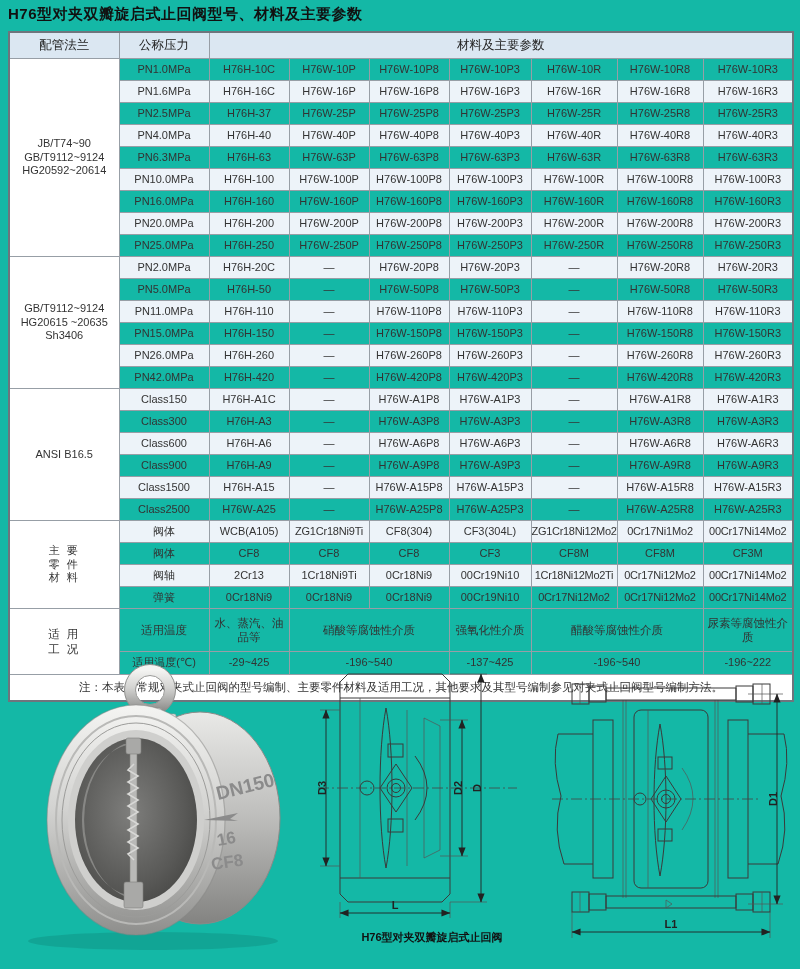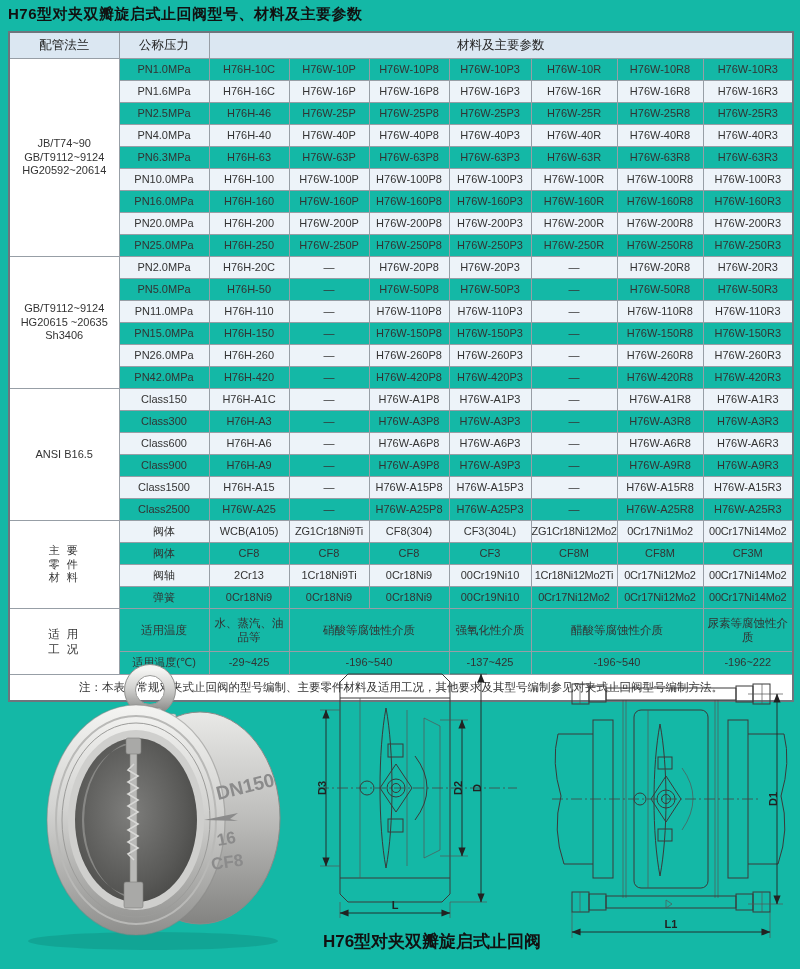--- a/index.html
+++ b/index.html
@@ -19,21 +19,21 @@
   td.part-cell { font-size:11.5px; }
   td.tight  { font-size:10px; letter-spacing:-0.2px;margin-left:35px; }
   td.tighter{ font-size:8.5px; letter-spacing:-0.3px; }
   tr.media-row td { height:40px; font-size:11.5px; }
   tr.temp-row td { height:20px; font-size:11px;text-align:center; }
   tr.note-row td { height:23px; font-size:11.5px; color:#333; text-align:center; background:#fff; }
 
   .figures { position:absolute; left:0; top:654px; width:800px; height:315px; }
   .fig { position:absolute; }
   .fig-caption { position:absolute; left:292px; top:276px; width:280px; text-align:center;
-                 font-size:17px; font-weight:bold; color:#111; }
+                 font-size:11px; font-weight:bold; color:#111; }
 
   svg text.dim { font-family:"Liberation Sans","DejaVu Sans",sans-serif; font-size:11px; font-weight:bold; fill:#222; }
   svg .ln { stroke:#3a3a3a; stroke-width:1; fill:none; }
   svg .thin { stroke:#555; stroke-width:0.7; fill:none; }
   svg .cl { stroke:#444; stroke-width:0.8; fill:none; stroke-dasharray:11 3 2 3; }
   svg .dimln { stroke:#222; stroke-width:0.9; fill:none; }
   svg text.mark { font-family:"Liberation Sans","DejaVu Sans",sans-serif; font-weight:bold; fill:#8b8b8b; }
 </style>
 </head>
 <body>
@@ -78,21 +78,21 @@
           <td>H76H-16C</td>
           <td>H76W-16P</td>
           <td>H76W-16P8</td>
           <td>H76W-16P3</td>
           <td>H76W-16R</td>
           <td>H76W-16R8</td>
           <td>H76W-16R3</td>
         </tr>
         <tr>
           <td>PN2.5MPa</td>
-          <td>H76H-46</td>
+          <td>H76H-37</td>
           <td>H76W-25P</td>
           <td>H76W-25P8</td>
           <td>H76W-25P3</td>
           <td>H76W-25R</td>
           <td>H76W-25R8</td>
           <td>H76W-25R3</td>
         </tr>
         <tr class="alt">
           <td>PN4.0MPa</td>
           <td>H76H-40</td>

